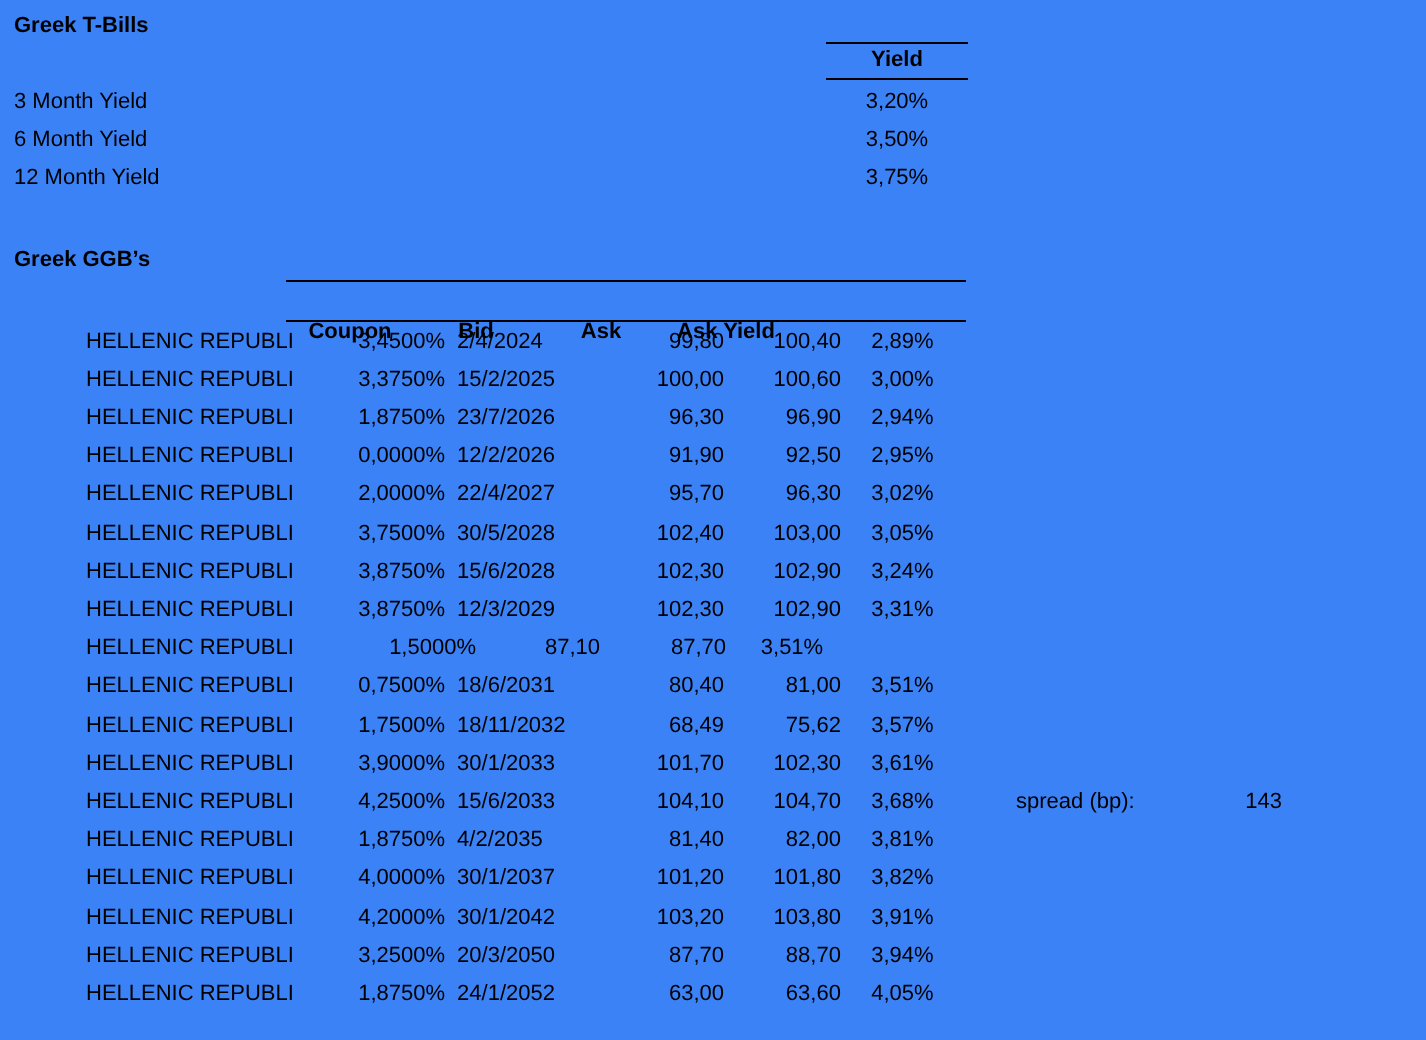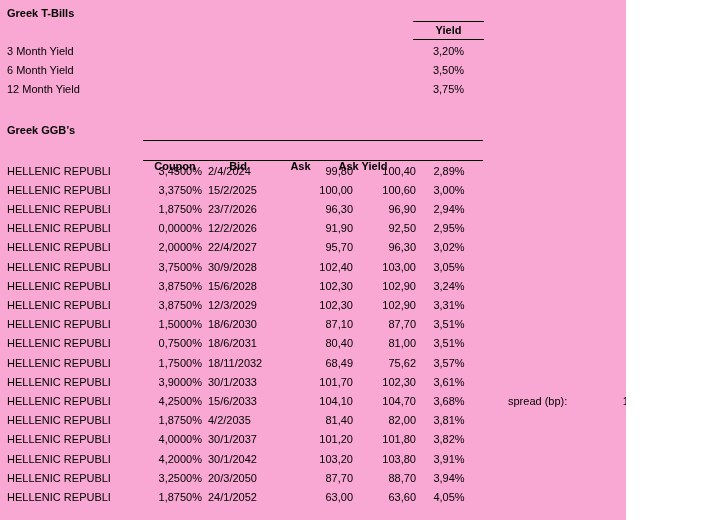--- a/index.html
+++ b/index.html
@@ -2,23 +2,23 @@
 <html><head>
 <meta charset="utf-8">
 <style>
   html, body {
     margin: 0;
     padding: 0;
     background: #ffffff;
   }
   .sheet {
     position: relative;
-    width: 626px;
+    width: 713px;
     height: 520px;
-    background: #f9a8d4;
+    background: #3b82f6;
     overflow: hidden;
     font-family: "Liberation Sans", sans-serif;
     font-size: 11px;
     color: #000000;
   }
   .section-title {
     position: absolute;
     left: 7px;
     font-weight: bold;
     line-height: 13px;
@@ -81,20 +81,21 @@
     position: absolute;
     left: 7px;
     top: 161.7px;
     width: 476px;
   }
   .grow {
     display: flex;
     height: 19.2px;
     line-height: 19.2px;
     white-space: nowrap;
+    margin-left: 36px;
   }
   .grow span { display: block; box-sizing: border-box; }
   .c-name   { width: 136px; }
   .c-coupon { width: 64px; text-align: right; padding-right: 5px; }
   .c-mat    { width: 89px; text-align: left;  padding-left: 1px; }
   .c-bid    { width: 62px; text-align: right; padding-right: 5px; }
   .c-ask    { width: 63px; text-align: right; padding-right: 5px; }
   .c-ay     { width: 62px; text-align: center; padding-right: 6px; }
 
   
@@ -179,21 +180,21 @@
         <span class="c-name">HELLENIC REPUBLI</span>
         <span class="c-coupon">2,0000%</span>
         <span class="c-mat">22/4/2027</span>
         <span class="c-bid">95,70</span>
         <span class="c-ask">96,30</span>
         <span class="c-ay">3,02%</span>
       </div>
       <div class="grow">
         <span class="c-name">HELLENIC REPUBLI</span>
         <span class="c-coupon">3,7500%</span>
-        <span class="c-mat">30/9/2028</span>
+        <span class="c-mat">30/5/2028</span>
         <span class="c-bid">102,40</span>
         <span class="c-ask">103,00</span>
         <span class="c-ay">3,05%</span>
       </div>
       <div class="grow">
         <span class="c-name">HELLENIC REPUBLI</span>
         <span class="c-coupon">3,8750%</span>
         <span class="c-mat">15/6/2028</span>
         <span class="c-bid">102,30</span>
         <span class="c-ask">102,90</span>
@@ -203,21 +204,20 @@
         <span class="c-name">HELLENIC REPUBLI</span>
         <span class="c-coupon">3,8750%</span>
         <span class="c-mat">12/3/2029</span>
         <span class="c-bid">102,30</span>
         <span class="c-ask">102,90</span>
         <span class="c-ay">3,31%</span>
       </div>
       <div class="grow">
         <span class="c-name">HELLENIC REPUBLI</span>
         <span class="c-coupon">1,5000%</span>
-        <span class="c-mat">18/6/2030</span>
         <span class="c-bid">87,10</span>
         <span class="c-ask">87,70</span>
         <span class="c-ay">3,51%</span>
       </div>
       <div class="grow">
         <span class="c-name">HELLENIC REPUBLI</span>
         <span class="c-coupon">0,7500%</span>
         <span class="c-mat">18/6/2031</span>
         <span class="c-bid">80,40</span>
         <span class="c-ask">81,00</span>

